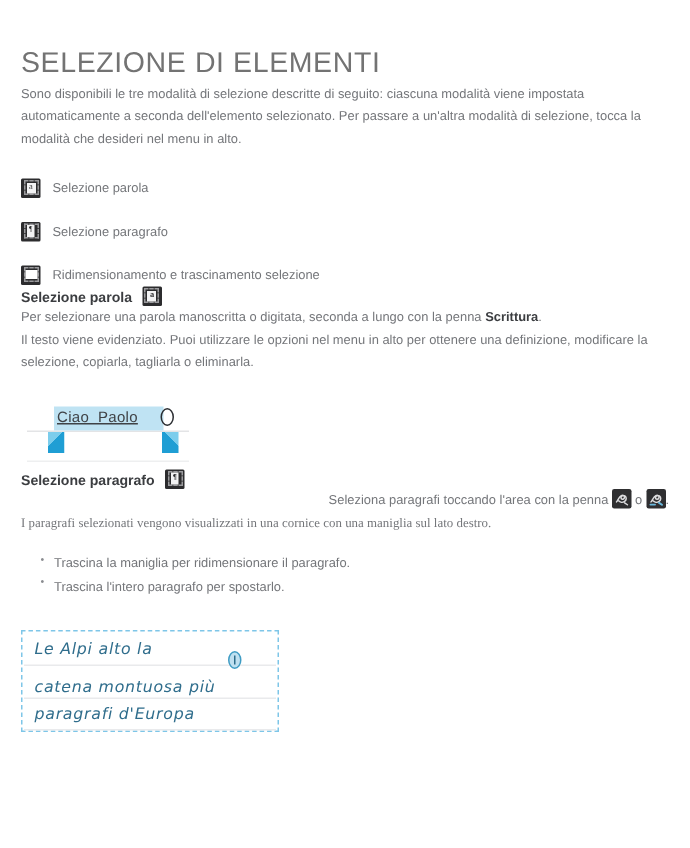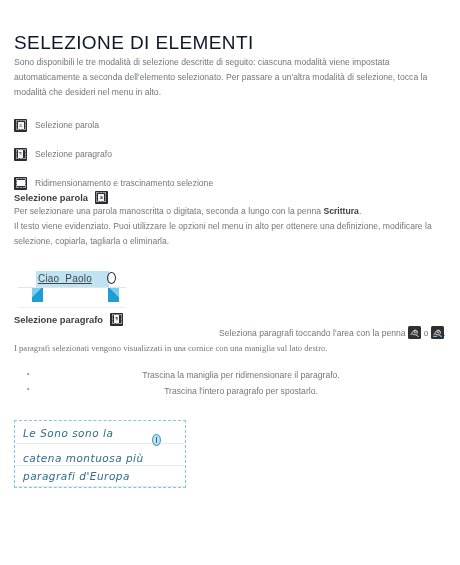--- a/index.html
+++ b/index.html
@@ -21,21 +21,21 @@
     height: 565px;
     padding: 0;
     box-sizing: border-box;
   }
   .content {
     padding: 0 14px;
   }
   h1.page-title {
     font-size: 19px;
     font-weight: 400;
-    color: #0f172a;
+    color: #737373;
     letter-spacing: 0.4px;
     margin: 32px 0 0 0;
     line-height: 1.2;
   }
   p.body-text {
     font-size: 8.6px;
     line-height: 1.75;
     color: #74767a;
     margin: 0;
     letter-spacing: 0.01px;
@@ -131,21 +131,20 @@
   .p1 { margin-top: 15px; }
   .p2 { margin-top: 15px; max-width: 420px; }
   .s2 { margin-top: 26px; }
   .p3 { margin-top: 15px; text-align: right; }
   .p4 { margin-top: 15px; font-family: Liberation Serif, serif; }
   b.strong { color: #3b3d40; font-weight: bold; }
   ul.bullets {
     margin: 12px 0 0 0;
     padding-left: 22px;
     list-style: none;
-    text-align: center;
   }
   ul.bullets li {
     font-size: 8.6px;
     line-height: 1.85;
     color: #74767a;
     position: relative;
   }
   ul.bullets li::before {
     content: "\2022";
     position: absolute;
@@ -356,20 +355,20 @@
     <ul class="bullets">
       <li>Trascina la maniglia per ridimensionare il paragrafo.</li>
       <li>Trascina l'intero paragrafo per spostarlo.</li>
     </ul>
 
     <div class="fig-para">
       <div class="frame"></div>
       <div class="pline l1"></div>
       <div class="pline l2"></div>
       <div class="pline l3"></div>
-      <div class="hw r1">Le Sono sono la</div>
+      <div class="hw r1">Le Alpi alto la</div>
       <div class="hw r2">catena montuosa più</div>
       <div class="hw r3">paragrafi d'Europa</div>
       <div class="grip"></div>
     </div>
 
   </div>
 </div>
 
 </body></html>

